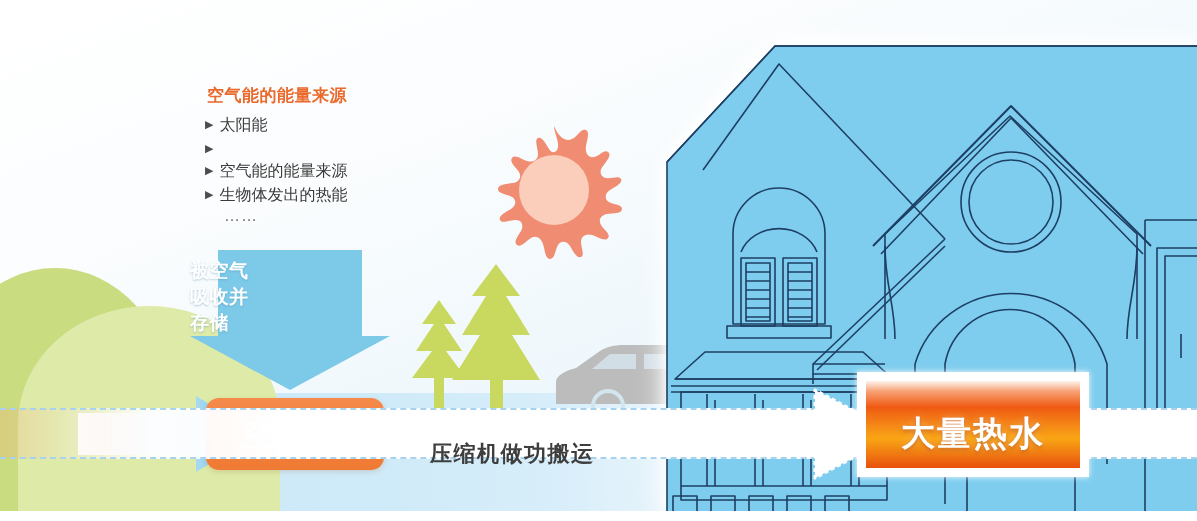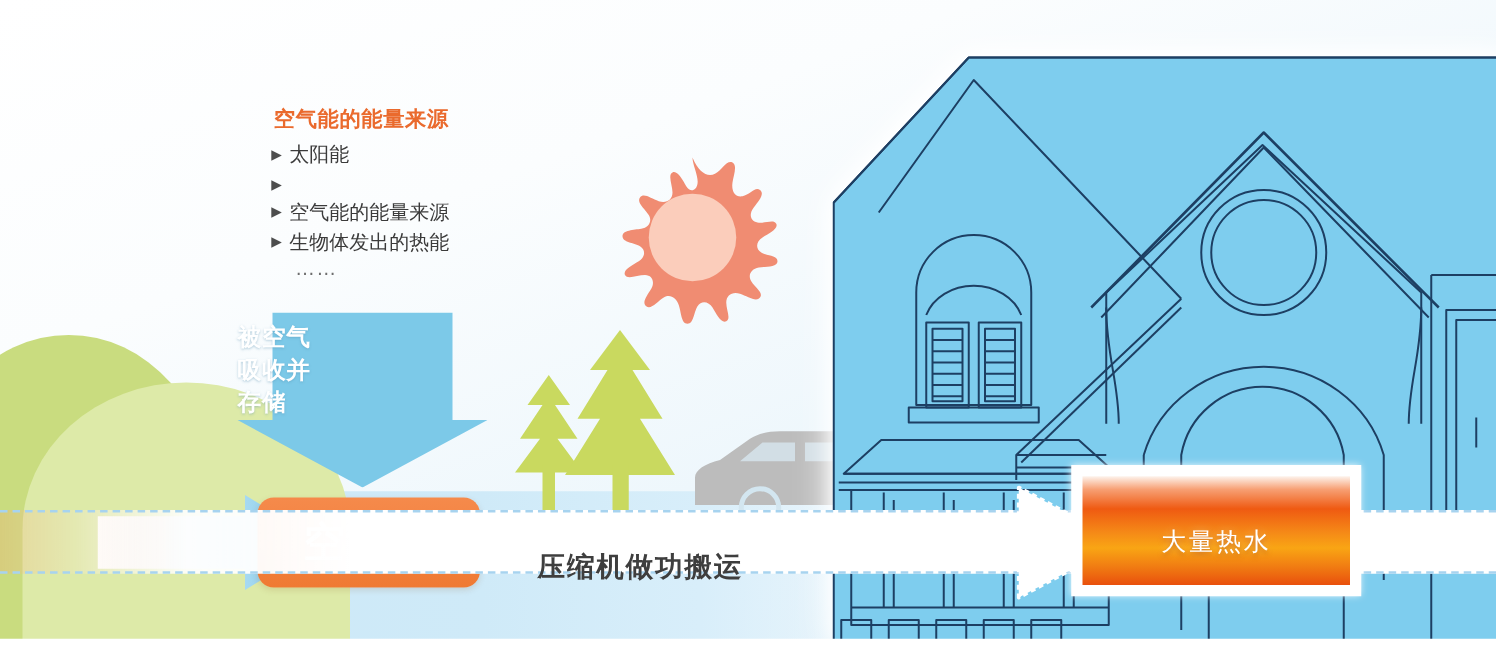--- a/index.html
+++ b/index.html
@@ -36,21 +36,21 @@
   .car{position:absolute;left:548px;top:342px;width:150px;height:76px;}
 
   
   .house-glow{
     position:absolute;left:645px;top:34px;width:560px;height:487px;
     filter:drop-shadow(0 0 7px rgba(255,255,255,1)) drop-shadow(0 0 14px rgba(255,255,255,.95));
   }
   .house{position:absolute;left:0;top:0;width:560px;height:487px;}
 
   
-  .textblock{position:absolute;left:205px;top:84px;width:330px;margin-left:12px;}
+  .textblock{position:absolute;left:205px;top:84px;width:330px;}
   .tb-title{
     font-size:17px;font-weight:bold;color:#ea6a2d;letter-spacing:.5px;
     margin:0 0 7px 2px;text-shadow:0 1px 0 rgba(255,255,255,.6);
   }
   .tb-list{list-style:none;margin:0;padding:0;}
   .tb-li{
     display:flex;align-items:flex-start;gap:6px;
     font-size:16px;color:#3b3b3b;line-height:1.42;margin-bottom:1px;
     text-shadow:0 1px 0 rgba(255,255,255,.55);
   }
@@ -104,21 +104,21 @@
     position:absolute;left:857px;top:372px;width:232px;height:105px;
     background:#ffffff;padding:9px;box-sizing:border-box;
     box-shadow:0 0 6px rgba(255,255,255,.9);
   }
   .hotbox{
     width:100%;height:100%;
     background:linear-gradient(180deg,#fdf3ec 0%,#f7a074 12%,#ef5a12 30%,#f58a17 52%,#f9a514 66%,#f07a12 84%,#e9500d 100%);
     display:flex;align-items:center;justify-content:center;
   }
   .hotbox span{
-    color:#ffffff;font-weight:normal;font-size:20px;letter-spacing:2px;
+    color:#ffffff;font-weight:bold;font-size:34px;letter-spacing:2px;
     text-shadow:0 2px 4px rgba(170,60,10,.55),0 0 7px rgba(255,235,200,.45);
     transform:translateY(9px);
   }
 </style>
 </head>
 <body>
 
 <div id="stage">
 
   <div class="sky"></div>

